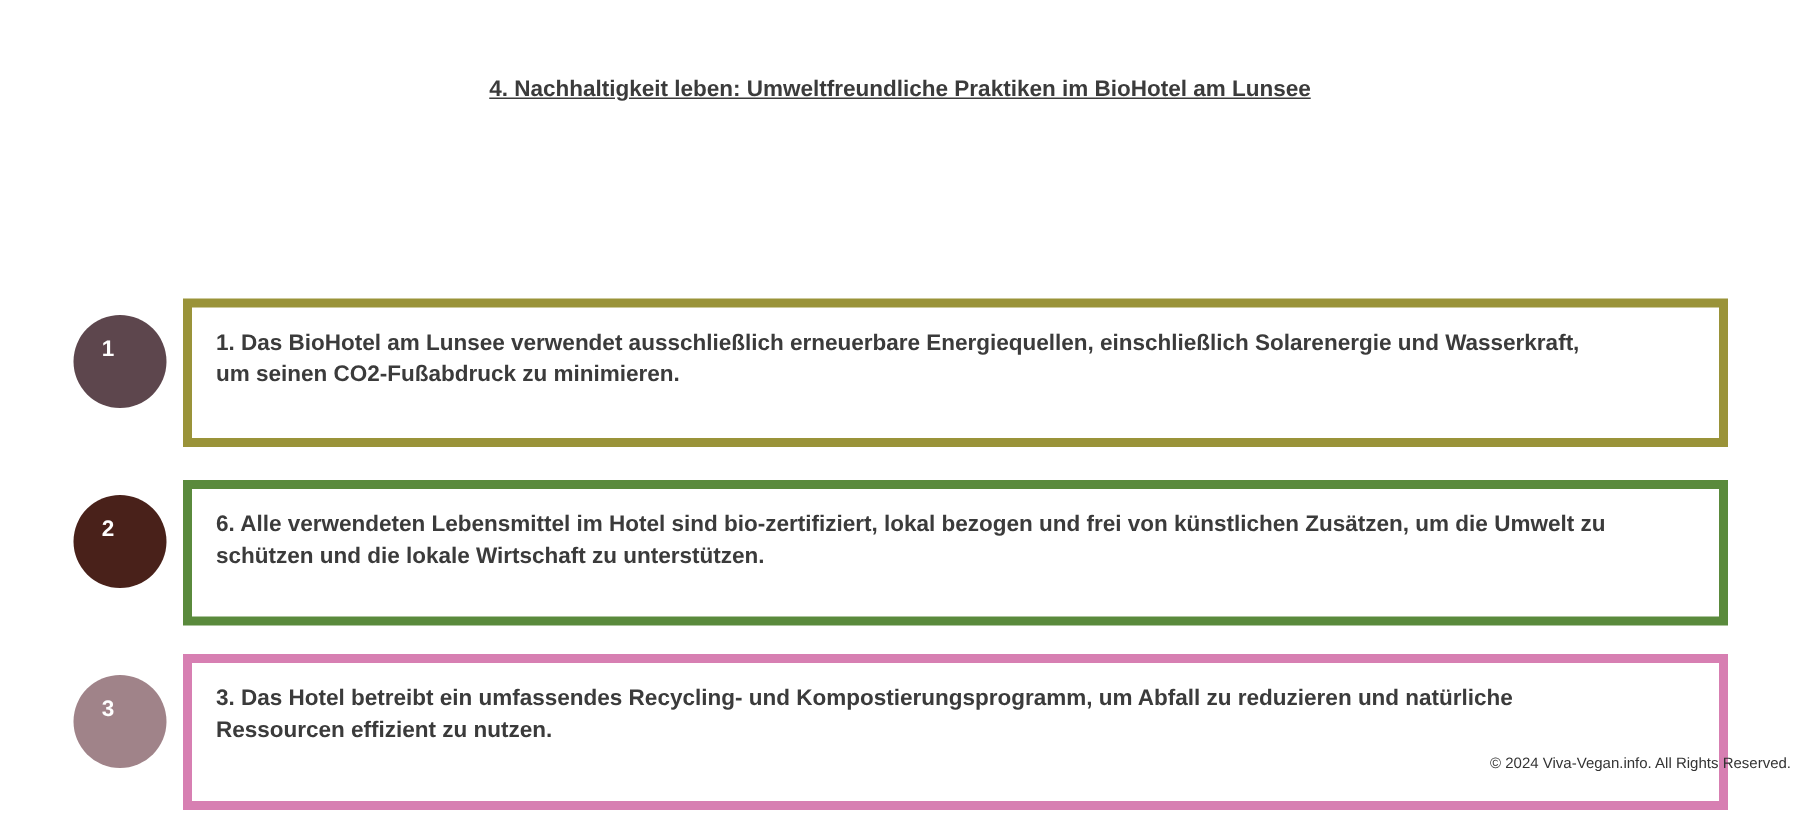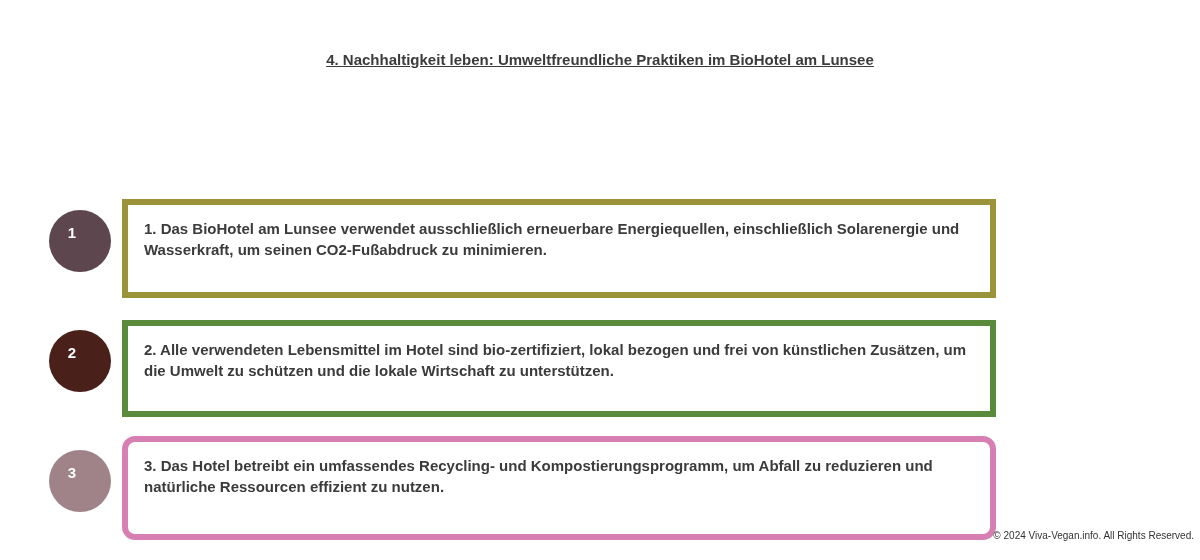--- a/index.html
+++ b/index.html
@@ -28,38 +28,38 @@
     display: flex; align-items: center; justify-content: center;
     color: #ffffff; font-weight: bold; font-size: 15px;
     background: #777777;
   }
   .row-1 .circle { top: 11px; }
   .row-2 .circle { top: 10px; }
   .row-3 .circle { top: 14px; }
   .circle span { transform: translate(-8px, -9px); }
 
   .box {
-    position: absolute; left: 122px; width: 874px;
+    position: absolute; left: 122px; width: 1030px;
     background: #ffffff;
     border: 6px solid #888888;
     box-sizing: border-box;
   }
   .row-1 .box { height: 99px; }
   .row-2 .box { height: 97px; }
-  .row-3 .box { height: 104px; border-radius: 13px; }
+  .row-3 .box { height: 104px; }
 
   .box p {
     margin: 0; padding: 13px 16px 0 16px;
     max-width: 935px;
     font-size: 15px; font-weight: bold; color: #3b3b3b;
     line-height: 21px;
   }
 
   .footer {
-    position: absolute; top: 530px; right: 6px;
+    position: absolute; top: 504px; right: 6px;
     font-size: 10px; color: #333333;
     z-index: 5; white-space: nowrap;
   }
 </style>
 </head>
 <body>
 
 <div class="page">
 
   <h1 class="title">4. Nachhaltigkeit leben: Umweltfreundliche Praktiken im BioHotel am Lunsee</h1>
@@ -68,21 +68,21 @@
     <div class="box" style="border-color: rgb(154, 147, 57);">
       <p>1. Das BioHotel am Lunsee verwendet ausschließlich erneuerbare Energiequellen, einschließlich Solarenergie und Wasserkraft, um seinen CO2-Fußabdruck zu minimieren.</p>
     </div>
     <div class="circle" style="background: rgb(93, 70, 77);">
       <span>1</span>
     </div>
   </div>
 
   <div class="row row-2">
     <div class="box" style="border-color: rgb(90, 138, 60);">
-      <p>2. Alle verwendeten Lebensmittel im Hotel sind bio-zertifiziert, lokal bezogen und frei von künstlichen Zusätzen, um die Umwelt zu schützen und die lokale Wirtschaft zu unterstützen.</p>
+      <p>6. Alle verwendeten Lebensmittel im Hotel sind bio-zertifiziert, lokal bezogen und frei von künstlichen Zusätzen, um die Umwelt zu schützen und die lokale Wirtschaft zu unterstützen.</p>
     </div>
     <div class="circle" style="background: rgb(73, 33, 26);">
       <span>2</span>
     </div>
   </div>
 
   <div class="row row-3">
     <div class="box" style="border-color: rgb(215, 127, 178);">
       <p>3. Das Hotel betreibt ein umfassendes Recycling- und Kompostierungsprogramm, um Abfall zu reduzieren und natürliche Ressourcen effizient zu nutzen.</p>
     </div>

